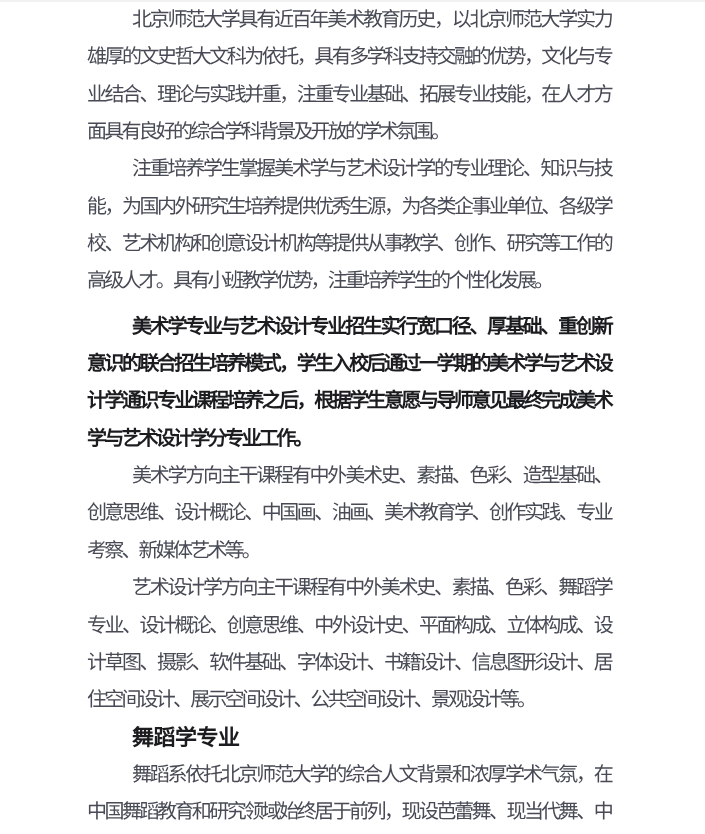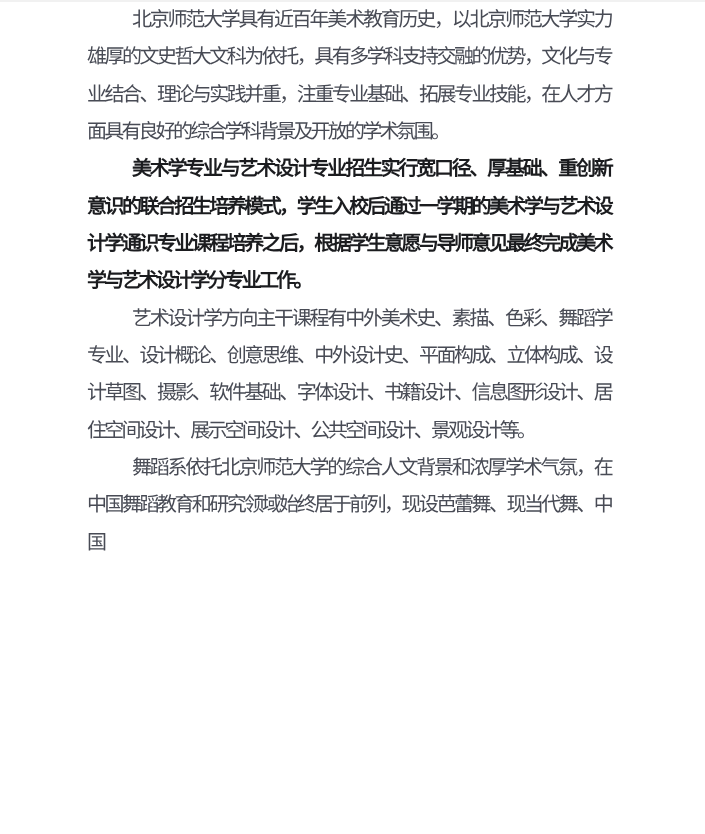--- a/index.html
+++ b/index.html
@@ -34,36 +34,40 @@
     line-height: 37.35px;
     letter-spacing: -2.8px;
     text-align: justify;
     text-indent: 45px;
     color: var(--text-color, #484b55);
   }
   .para.bold {
     font-family: "Liberation Sans", "DejaVu Sans", sans-serif;
     font-weight: bold;
     color: var(--bold-color, #1b1c1f);
+    margin-top: 8px;
   }
   .heading {
     margin: 0;
     font-family: "Liberation Sans", "DejaVu Sans", sans-serif;
     font-weight: bold;
     font-size: 22px;
     line-height: 37.35px;
     letter-spacing: -0.5px;
     text-indent: 45px;
     color: var(--bold-color, #1b1c1f);
   }
 </style>
 </head>
 <body>
 
 <div class="page" lang="zh-CN">
   <div class="page-top-edge"></div>
   <div class="content">
     <p class="para">北京师范大学具有近百年美术教育历史，以北京师范大学实力雄厚的文史哲大文科为依托，具有多学科支持交融的优势，文化与专业结合、理论与实践并重，注重专业基础、拓展专业技能，在人才方面具有良好的综合学科背景及开放的学术氛围。</p>
+    <p class="para">注重培养学生掌握美术学与艺术设计学的专业理论、知识与技能，为国内外研究生培养提供优秀生源，为各类企事业单位、各级学校、艺术机构和创意设计机构等提供从事教学、创作、研究等工作的高级人才。具有小班教学优势，注重培养学生的个性化发展。</p>
     <p class="para bold">美术学专业与艺术设计专业招生实行宽口径、厚基础、重创新意识的联合招生培养模式，学生入校后通过一学期的美术学与艺术设计学通识专业课程培养之后，根据学生意愿与导师意见最终完成美术学与艺术设计学分专业工作。</p>
+    <p class="para">美术学方向主干课程有中外美术史、素描、色彩、造型基础、创意思维、设计概论、中国画、油画、美术教育学、创作实践、专业考察、新媒体艺术等。</p>
     <p class="para">艺术设计学方向主干课程有中外美术史、素描、色彩、舞蹈学专业、设计概论、创意思维、中外设计史、平面构成、立体构成、设计草图、摄影、软件基础、字体设计、书籍设计、信息图形设计、居住空间设计、展示空间设计、公共空间设计、景观设计等。</p>
+    <p class="heading">舞蹈学专业</p>
     <p class="para">舞蹈系依托北京师范大学的综合人文背景和浓厚学术气氛，在中国舞蹈教育和研究领域始终居于前列，现设芭蕾舞、现当代舞、中国</p>
   </div>
 </div>
 
 </body></html>

